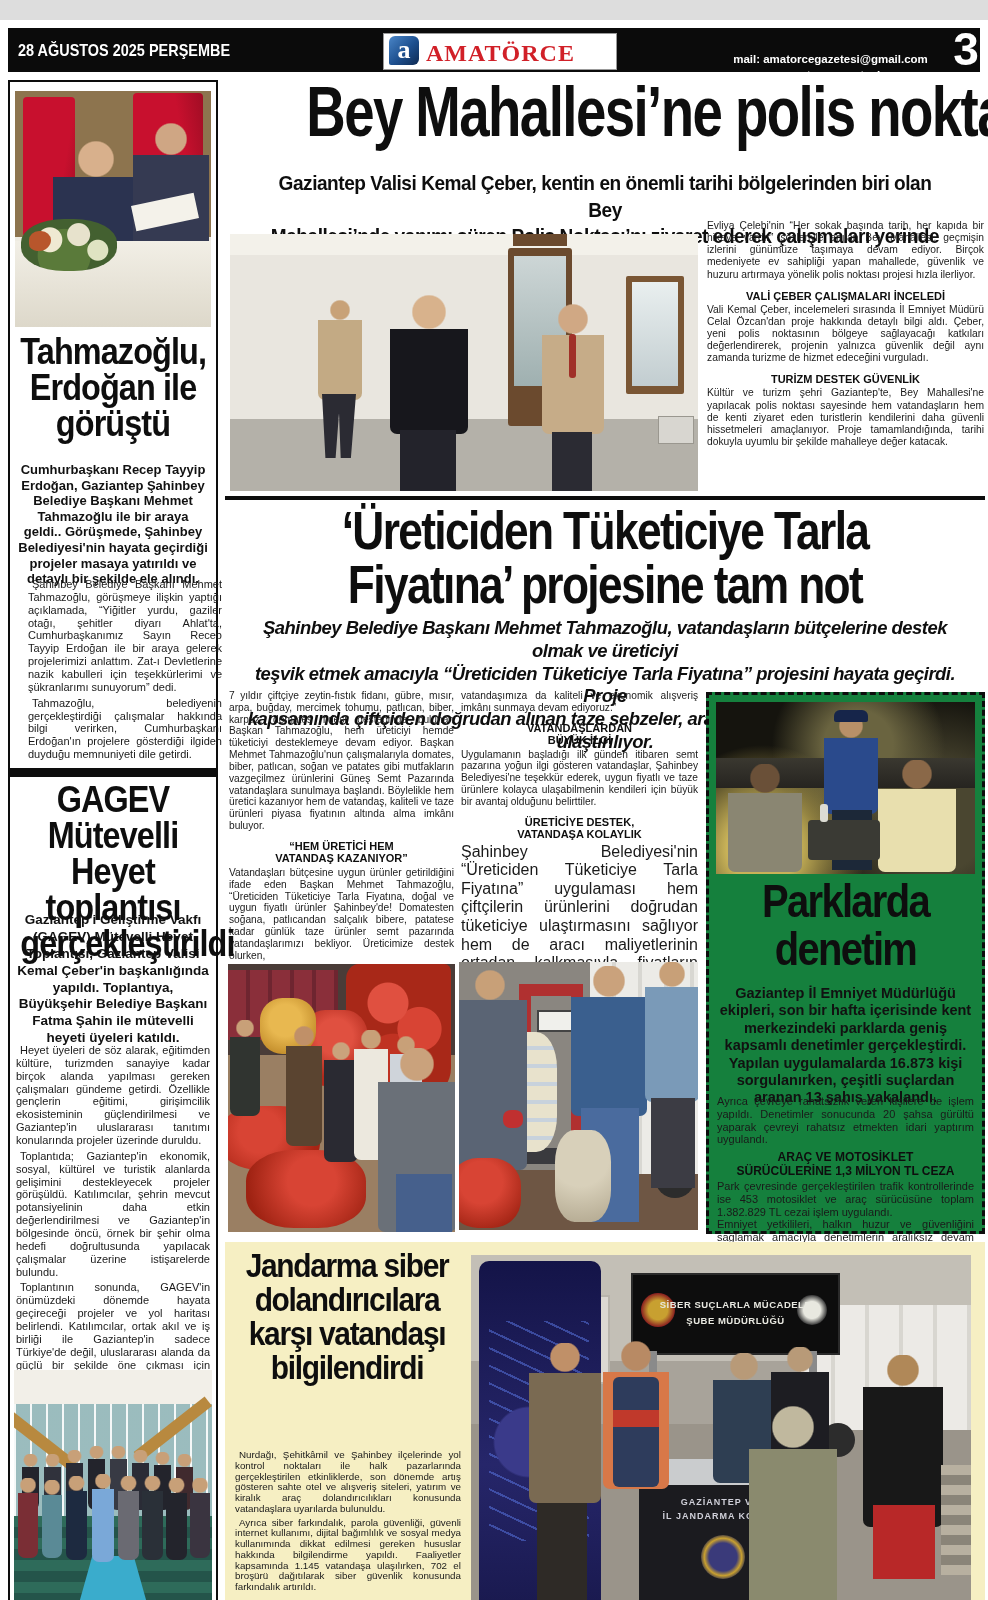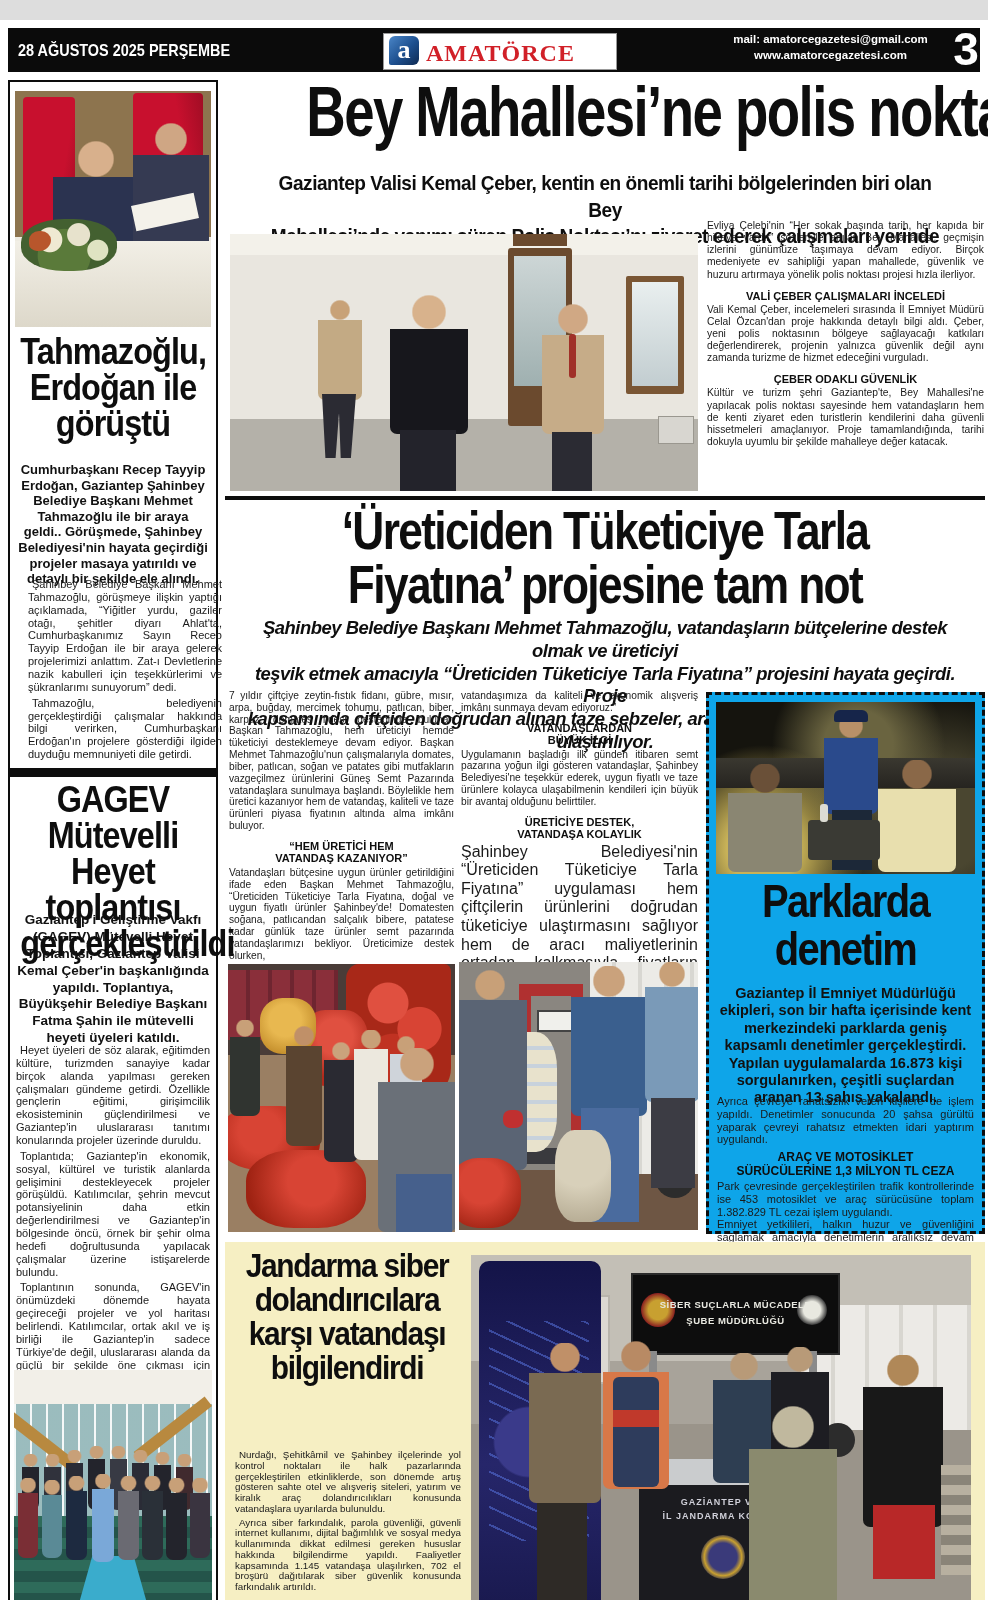--- a/index.html
+++ b/index.html
@@ -21,37 +21,37 @@
   .blk{position:absolute;}
   .rule{position:absolute;background:#0d0d0d;}
   
   #hdr{left:8px;top:8px;width:972px;height:44px;background:#0b0b0b;}
   #logo{left:375px;top:5px;width:232px;height:35px;background:#fff;border:1px solid #999;}
   #logo .a{position:absolute;left:5px;top:2px;width:30px;height:29px;background:linear-gradient(135deg,#4a86c8 0%,#1d4f8e 55%,#0e2a52 100%);border-radius:6px 6px 6px 2px;color:#fff;font-weight:bold;font-size:26px;line-height:27px;text-align:center;font-family:"Liberation Serif",serif;}
   #logo .brand{position:absolute;left:42px;top:6px;font-family:"Liberation Serif",serif;font-weight:bold;font-size:24px;letter-spacing:1px;color:#d12028;}
   
   #lcol{left:8px;top:60px;width:210px;height:1540px;border:2px solid #0d0d0d;box-sizing:border-box;background:#fff;}
   
-  #parkbox{left:706px;top:672px;width:279px;height:542px;border:3px dashed #0d0d0d;box-sizing:border-box;background:#0ea5e9;}
+  #parkbox{left:706px;top:672px;width:279px;height:542px;border:3px dashed #0d0d0d;box-sizing:border-box;background:#15803d;}
   
   #ybox{left:225px;top:1222px;width:760px;height:378px;background:#f6efc3;}
   .signtext{position:absolute;color:#e8e8e0;font-weight:bold;text-align:center;width:100%;}
 </style>
 </head>
 <body>
 
 <div id="page">
 
   <div id="hdr" class="abs">
     <div class="abs sqzL" style="left:10px;top:13px;color:#fff;font-weight:bold;font-size:17px;letter-spacing:0px;">28 AĞUSTOS 2025 PERŞEMBE</div>
     <div id="logo" class="abs">
       <div class="a">a</div>
       <div class="brand">AMATÖRCE</div>
     </div>
-    <div class="abs" style="left:710px;top:4px;width:225px;text-align:center;color:#fff;font-size:11.5px;line-height:1.35;font-weight:bold;">
+    <div class="abs" style="left:710px;top:24px;width:225px;text-align:center;color:#fff;font-size:11.5px;line-height:1.35;font-weight:bold;">
       <div>mail: amatorcegazetesi@gmail.com</div>
       <div>www.amatorcegazetesi.com</div>
     </div>
     <div class="abs" style="left:938px;top:-6px;width:40px;text-align:center;color:#fff;font-weight:bold;font-size:46px;">3</div>
   </div>
 
   <div id="lcol" class="abs">
 
     <div class="photo" style="left:5px;top:9px;width:196px;height:236px;background:linear-gradient(#8d744e 0 62%,#efece2 62% 100%);">
       <div class="blk" style="left:8px;top:6px;width:52px;height:140px;background:linear-gradient(100deg,#c8102e 70%,#a00d24);border-radius:4px;"></div>
@@ -129,21 +129,21 @@
     <div class="blk" style="left:170px;top:196px;width:56px;height:61px;background:#23232b;"></div>
     <div class="fig" style="left:312px;top:70px;width:62px;height:130px;--h:#d0a884;--hr:14px;--hy:15px;--ty:31px;--c:#c6ac88;"></div>
     <div class="blk" style="left:339px;top:100px;width:7px;height:44px;background:#a03028;border-radius:3px;"></div>
     <div class="blk" style="left:322px;top:198px;width:40px;height:59px;background:#2b2b33;"></div>
   </div>
 
   <div class="abs" style="left:707px;top:200px;width:277px;">
     <div class="bt" style="font-size:10.3px;line-height:1.18;">Evliya Çelebi'nin “Her sokak başında tarih, her kapıda bir hikaye vardır” sözleriyle anılan Bey Mahallesi, geçmişin izlerini günümüze taşımaya devam ediyor. Birçok medeniyete ev sahipliği yapan mahallede, güvenlik ve huzuru artırmaya yönelik polis noktası projesi hızla ilerliyor.</div>
     <div class="sub" style="font-size:11px;margin:9px 0 2px 0;">VALİ ÇEBER ÇALIŞMALARI İNCELEDİ</div>
     <div class="bt" style="font-size:10.3px;line-height:1.18;">Vali Kemal Çeber, incelemeleri sırasında İl Emniyet Müdürü Celal Özcan'dan proje hakkında detaylı bilgi aldı. Çeber, yeni polis noktasının bölgeye sağlayacağı katkıları değerlendirerek, projenin yalnızca güvenlik değil aynı zamanda turizme de hizmet edeceğini vurguladı.</div>
-    <div class="sub" style="font-size:11px;margin:9px 0 2px 0;">ÇEBER ODAKLI GÜVENLİK</div>
+    <div class="sub" style="font-size:11px;margin:9px 0 2px 0;">TURİZM DESTEK GÜVENLİK</div>
     <div class="bt" style="font-size:10.3px;line-height:1.18;">Kültür ve turizm şehri Gaziantep'te, Bey Mahallesi'ne yapılacak polis noktası sayesinde hem vatandaşların hem de kenti ziyaret eden turistlerin kendilerini daha güvenli hissetmeleri amaçlanıyor. Proje tamamlandığında, tarihi dokuyla uyumlu bir şekilde mahalleye değer katacak.</div>
   </div>
 
   <div class="rule" style="left:225px;top:476px;width:760px;height:4px;"></div>
 
   <div class="abs hl sqz" style="left:225px;top:483px;width:760px;font-size:54px;line-height:1.0;letter-spacing:-2px;--sx:.82;">‘Üreticiden Tüketiciye Tarla
 Fiyatına’ projesine tam not</div>
   <div class="abs hl sqz" style="left:230px;top:597px;width:750px;font-size:19px;line-height:1.2;font-style:italic;letter-spacing:-.5px;--sx:.97;">Şahinbey Belediye Başkanı Mehmet Tahmazoğlu, vatandaşların bütçelerine destek olmak ve üreticiyi
 teşvik etmek amacıyla “Üreticiden Tüketiciye Tarla Fiyatına” projesini hayata geçirdi.  Proje
 kapsamında çiftçiden doğrudan alınan taze sebzeler, aracısız şekilde Şahinbey halkına ulaştırılıyor.</div>

